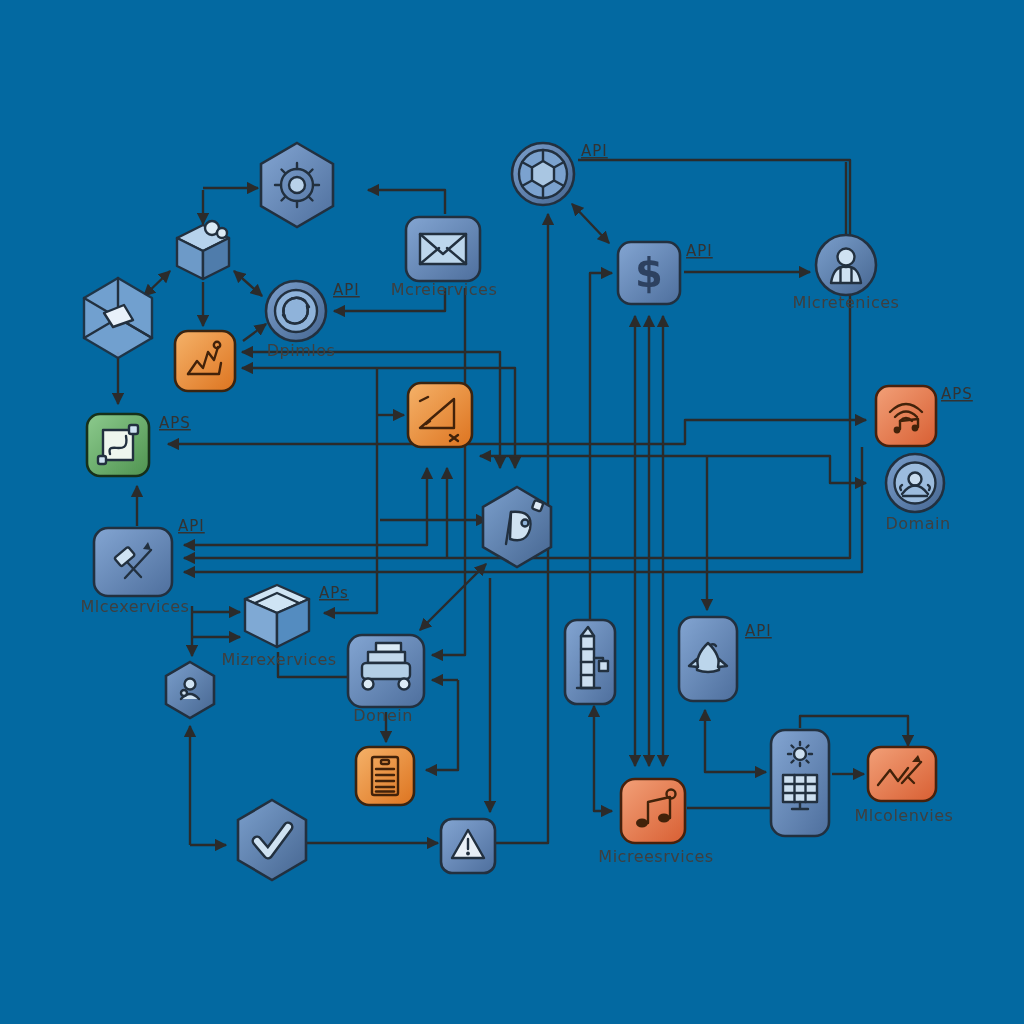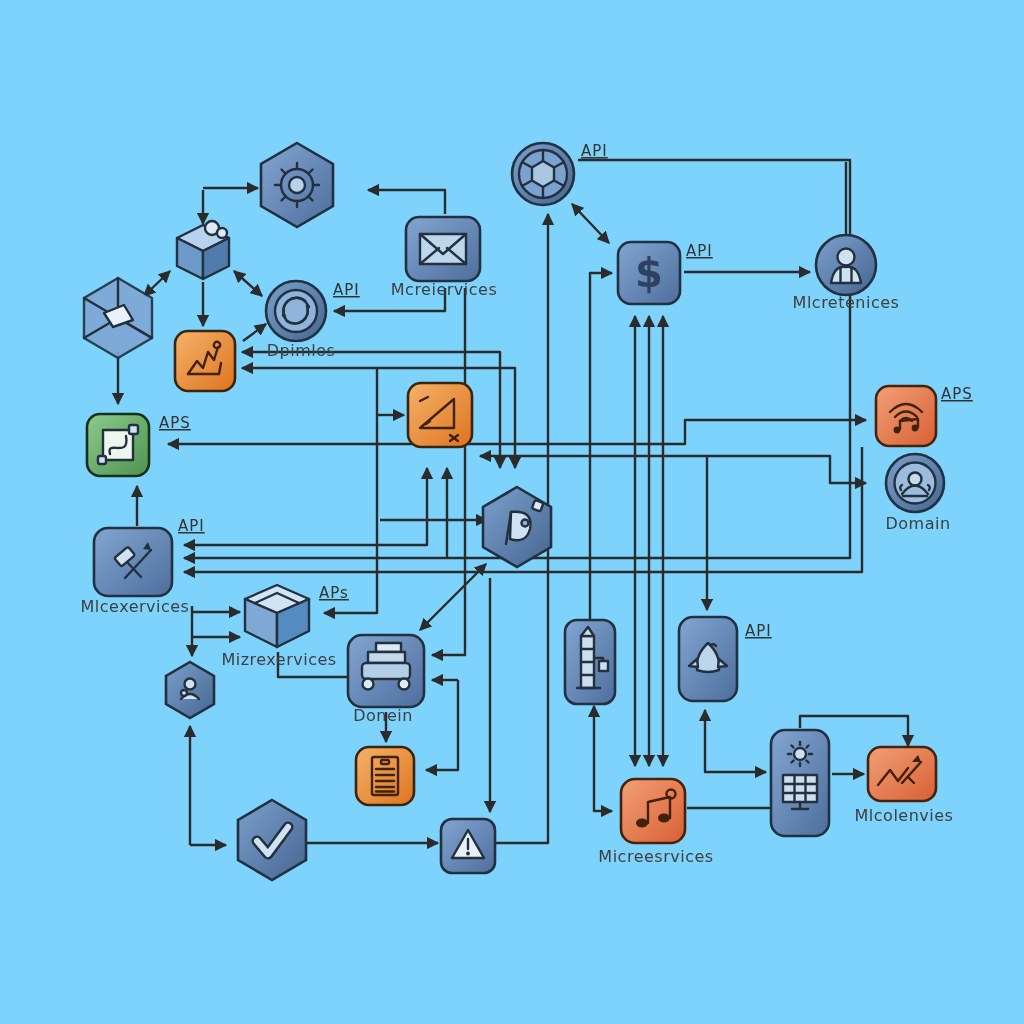--- a/index.html
+++ b/index.html
@@ -1,16 +1,16 @@
 <!DOCTYPE html>
 <html><head>
 <meta charset="utf-8">
 <style>
   html,body{margin:0;padding:0;background:#f4f4f5;}
-  .stage{width:1024px;height:1024px;margin:0 auto;background:#7dd3fc;position:relative;overflow:hidden;
+  .stage{width:1024px;height:1024px;margin:0 auto;background:#0369a1;position:relative;overflow:hidden;
          font-family:"DejaVu Sans",sans-serif;}
   svg{display:block;}
   .wire{fill:none;stroke:#2b2b2b;stroke-width:2.4;stroke-linejoin:round;}
   .cap{font-family:"DejaVu Sans",sans-serif;font-size:16px;fill:#3f3f3f;letter-spacing:.5px;}
   .api{font-family:"DejaVu Sans",sans-serif;font-size:15px;fill:#333;letter-spacing:1px;text-decoration:underline;}
   .ic{stroke:#22303f;stroke-width:2.4;stroke-linecap:round;stroke-linejoin:round;}
   .icn{fill:none;}
   .ico{stroke:#42220a;stroke-width:2.4;stroke-linecap:round;stroke-linejoin:round;fill:none;}
 </style>
 </head>

